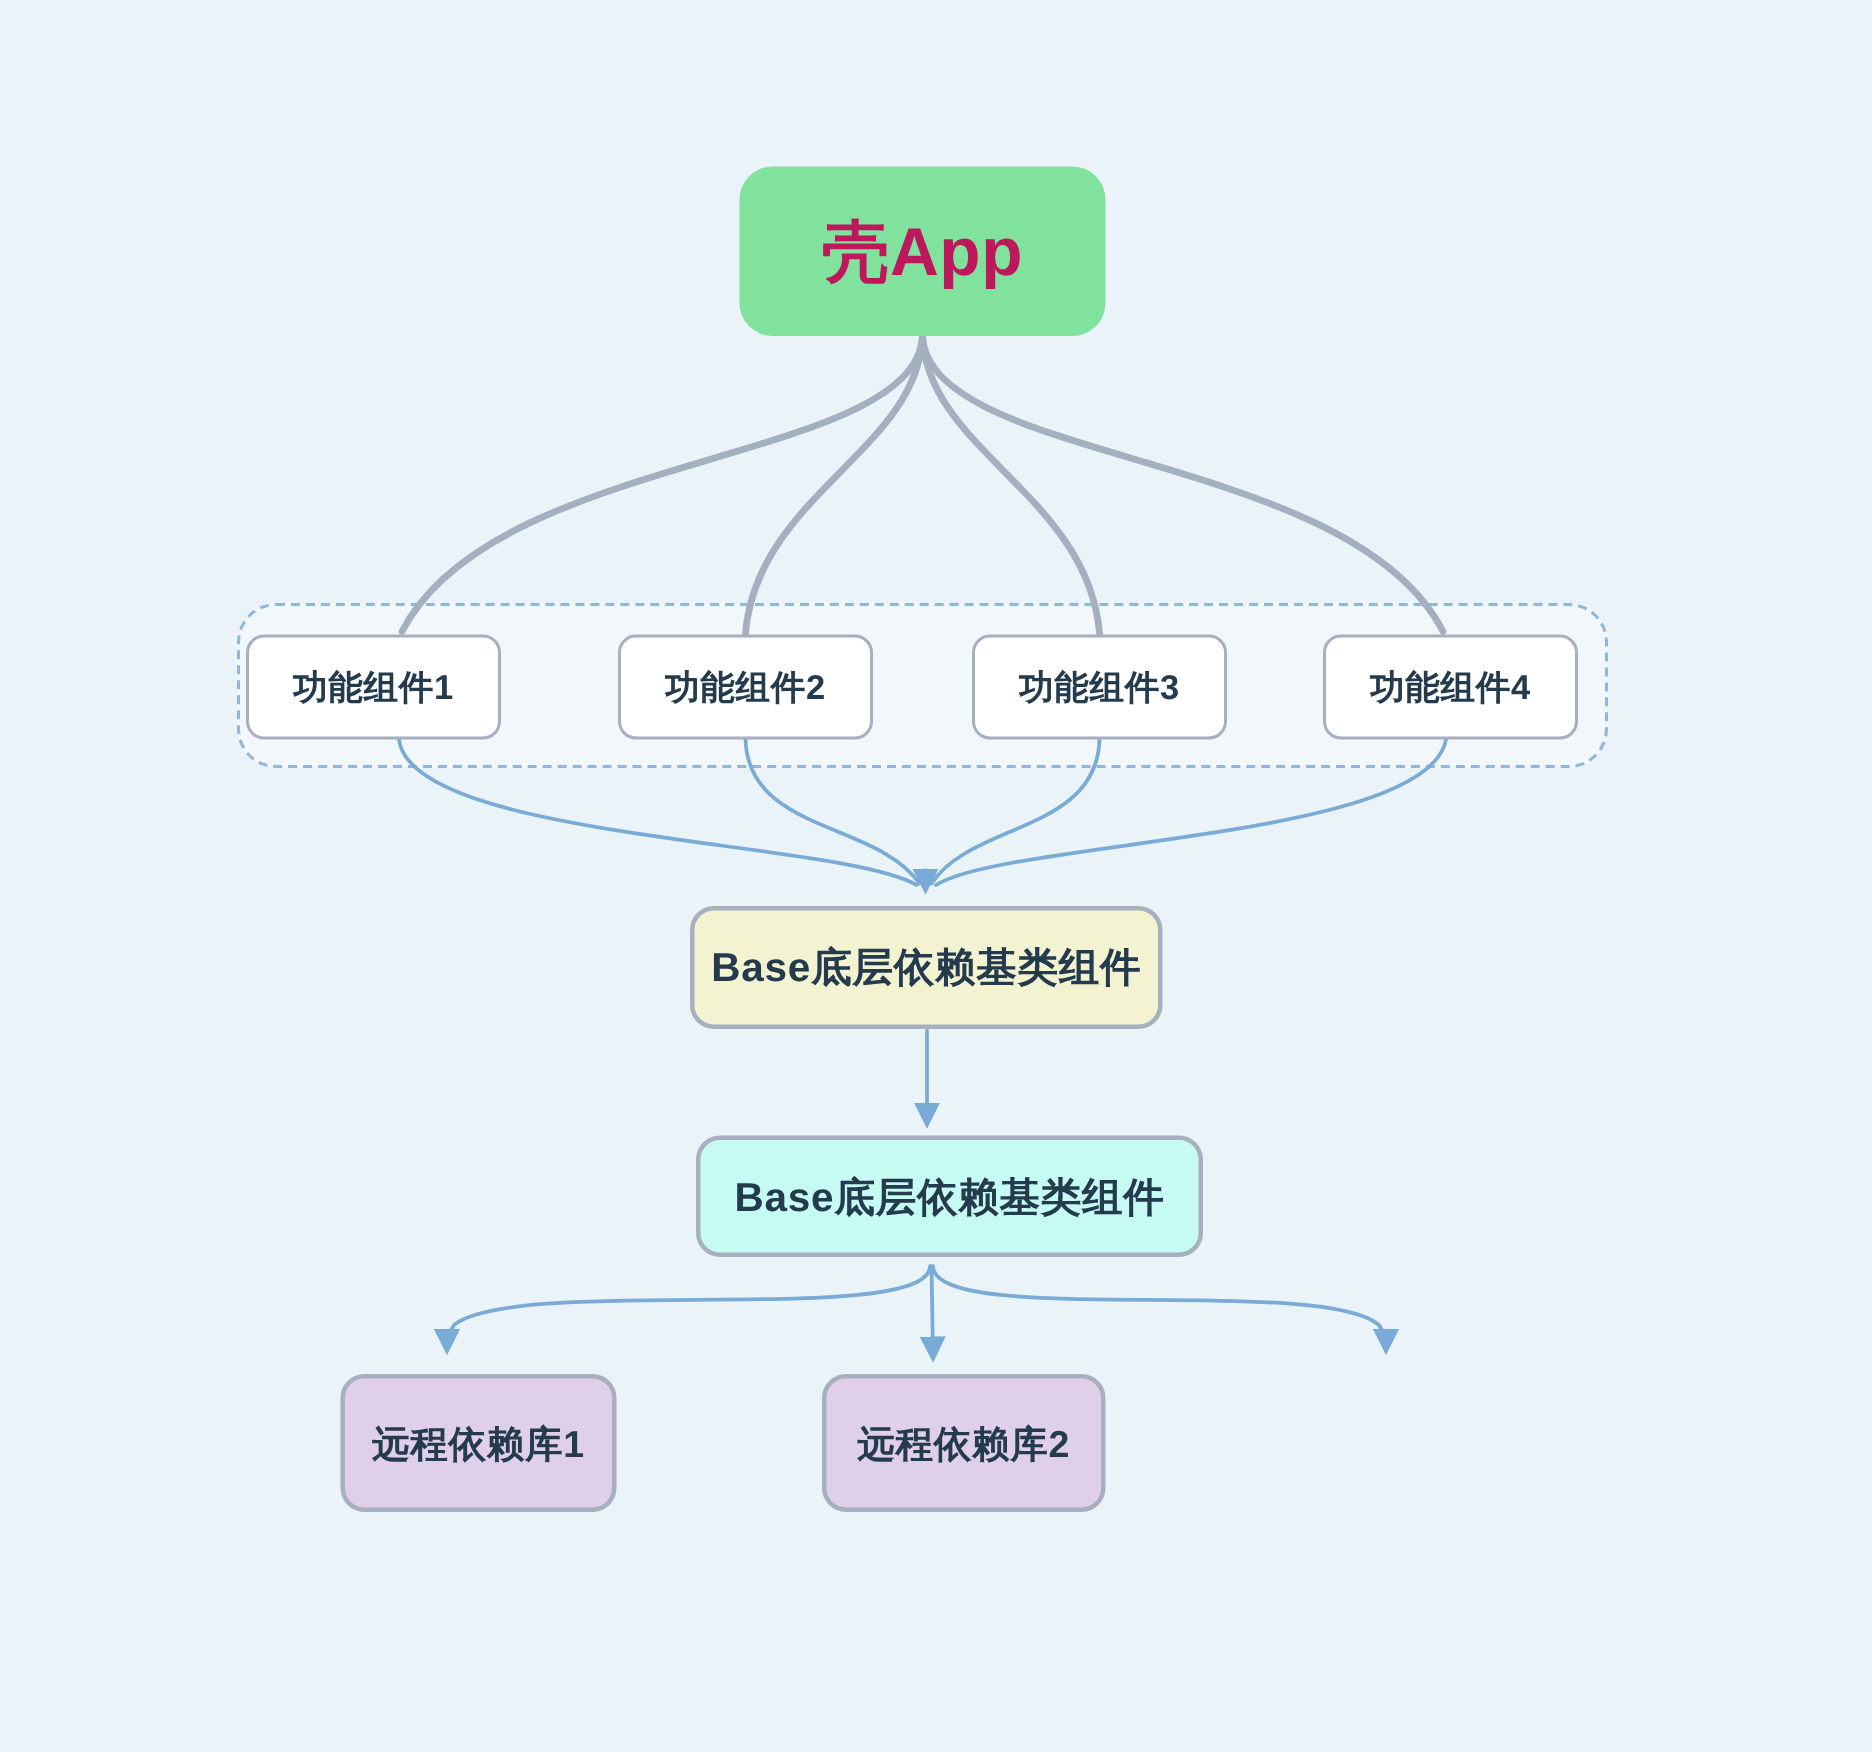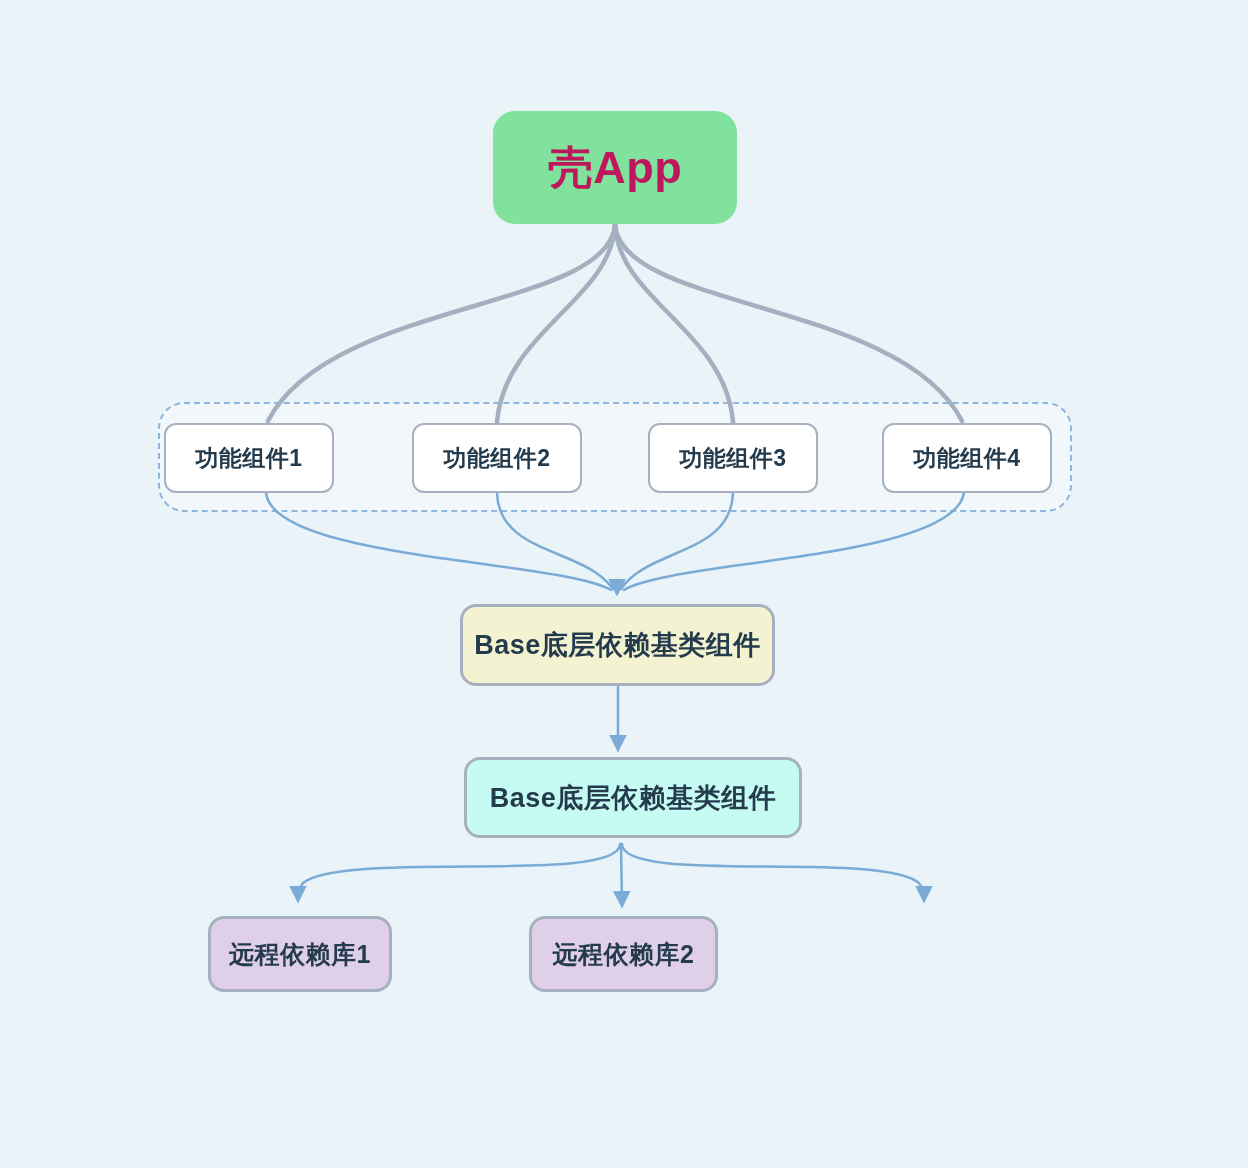--- a/index.html
+++ b/index.html
@@ -34,21 +34,21 @@
     border:none;border-radius:22px;
     font-size:45px;color:#be185d;
   }
   .feat{top:423px;width:170px;height:70px;border-radius:12px;border-width:2.5px;background:#ffffff;font-size:23px;}
   .feat1{left:164px;}
   .feat2{left:412px;}
   .feat3{left:648px;}
   .feat4{left:882px;}
   .common{left:460px;top:604px;width:315px;height:82px;font-size:27px;}
   .base{left:464px;top:757px;width:338px;height:81px;font-size:27px;}
-  .remote{top:916px;height:76px;font-size:25px;}
+  .remote{top:916px;height:92px;font-size:25px;margin-left:19px;}
   .remote1{left:208px;width:184px;}
   .remote2{left:529px;width:189px;}
   .remote3{left:826px;width:188px;}
 </style>
 </head>
 <body>
 
 <div class="canvas" style="background-color: rgb(234, 243, 247);">
 
   <div class="group-box"></div>

